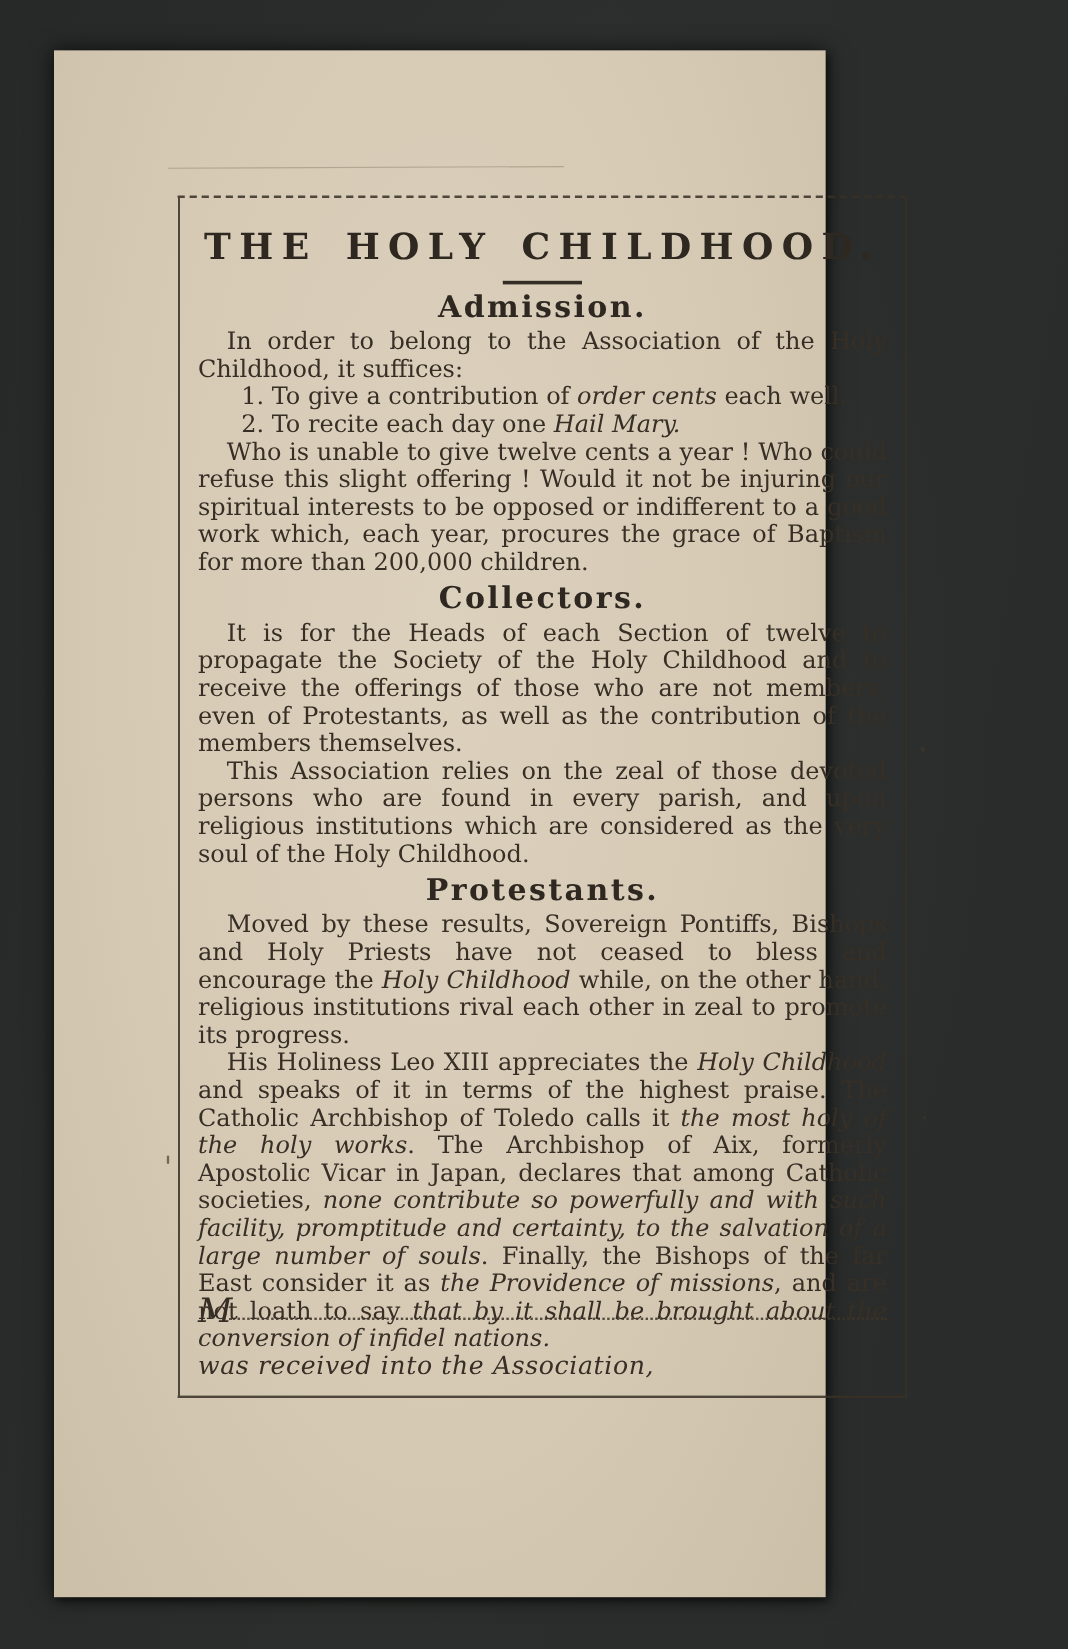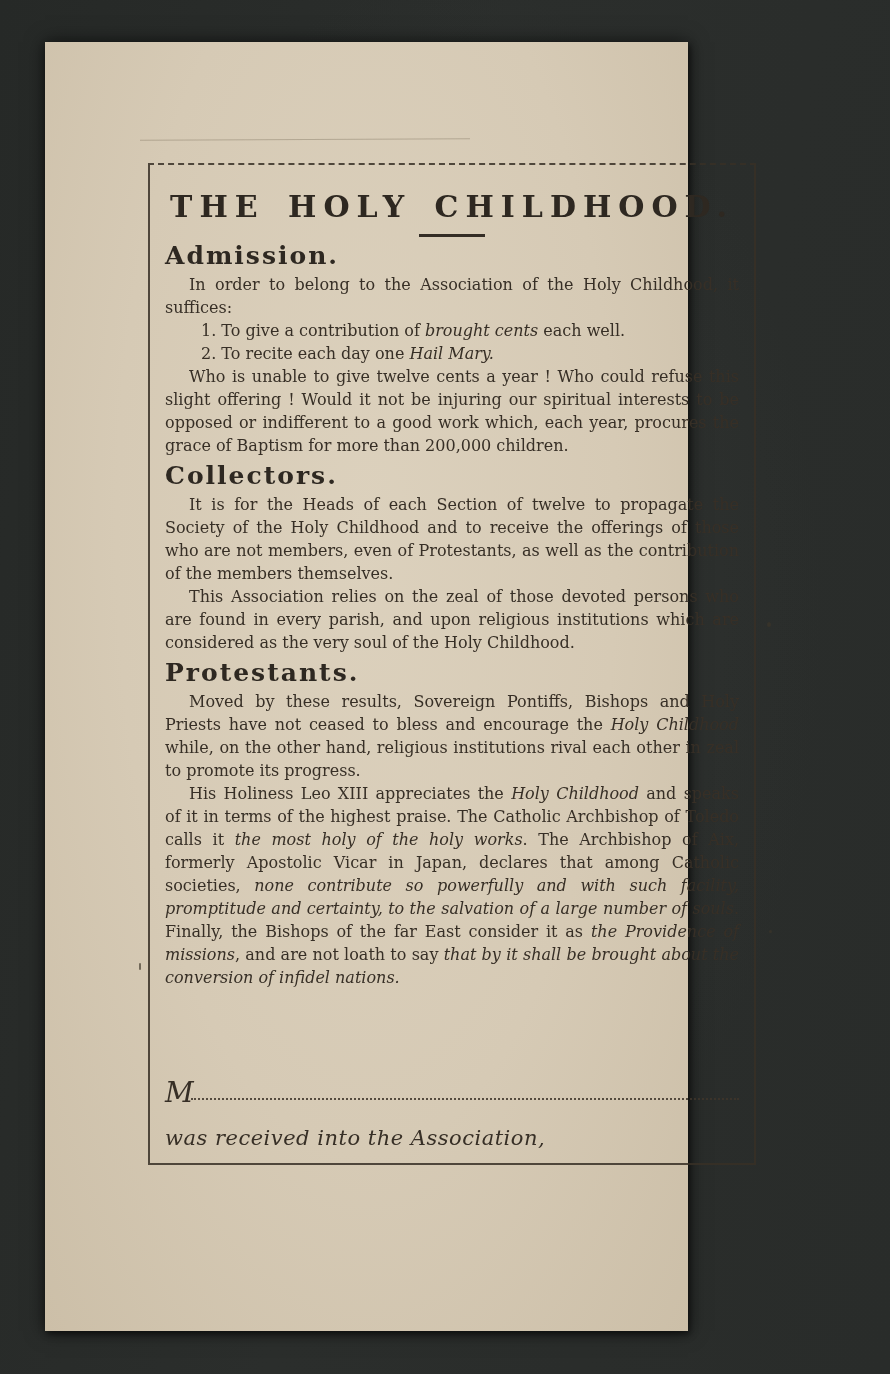--- a/index.html
+++ b/index.html
@@ -35,27 +35,27 @@
   }
   .card-title{
     margin:0;text-align:center;white-space:nowrap;
     font-size:30px;font-weight:bold;letter-spacing:7px;word-spacing:6px;
     color:#2e2821;
   }
   .title-rule{
     width:66px;height:3px;background:#342d25;margin:10px auto 1px auto;
   }
   .section-heading{
-    margin:4px 0 3px 0;text-align:left;
+    margin:4px 0 3px 0;text-align:center;
     font-size:25px;font-weight:bold;letter-spacing:2px;
     color:#2e2821;
   }
   .para{
     margin:0;text-align:justify;
-    font-size:16px;line-height:23px;
+    font-size:20px;line-height:23px;
     color:#372f26;
   }
   .para.indent{text-indent:24px;}
   .para.list-item{text-indent:36px;text-align:left;}
   .footer{
     position:absolute;left:15px;right:15px;bottom:13px;color:#372f26;
   }
   .m-line{position:relative;height:32px;}
   .m-initial{
     position:absolute;left:0;bottom:0;
@@ -87,21 +87,21 @@
   <div class="frame">
     <div class="frame-content">
 
       <h1 class="card-title">THE HOLY CHILDHOOD.</h1>
       <div class="title-rule"></div>
 
       <div id="sections-root">
           <div>
             <div class="section-heading">Admission.</div>
             <p class="para indent"><span>In order to belong to the Association of the Holy Childhood, it suffices:</span></p>
-            <p class="para list-item"><span>1. To give a contribution of </span><i>brought cents</i><span> each well.</span></p>
+            <p class="para list-item"><span>1. To give a contribution of </span><i>order cents</i><span> each well.</span></p>
             <p class="para list-item"><span>2. To recite each day one </span><i>Hail Mary.</i></p>
             <p class="para indent"><span>Who is unable to give twelve cents a year !  Who could refuse this slight offering !  Would it not be injuring our spiritual interests to be opposed or indifferent to a good work which, each year, procures the grace of Baptism for more than 200,000 children.</span></p>
           </div>
           <div>
             <div class="section-heading">Collectors.</div>
             <p class="para indent"><span>It is for the Heads of each Section of twelve to propagate the Society of the Holy Childhood and to receive the offerings of those who are not members, even of Protestants, as well as the contribution of the members themselves.</span></p>
             <p class="para indent"><span>This Association relies on the zeal of those devoted persons who are found in every parish, and upon religious institutions which are considered as the very soul of the Holy Childhood.</span></p>
           </div>
           <div>
             <div class="section-heading">Protestants.</div>

